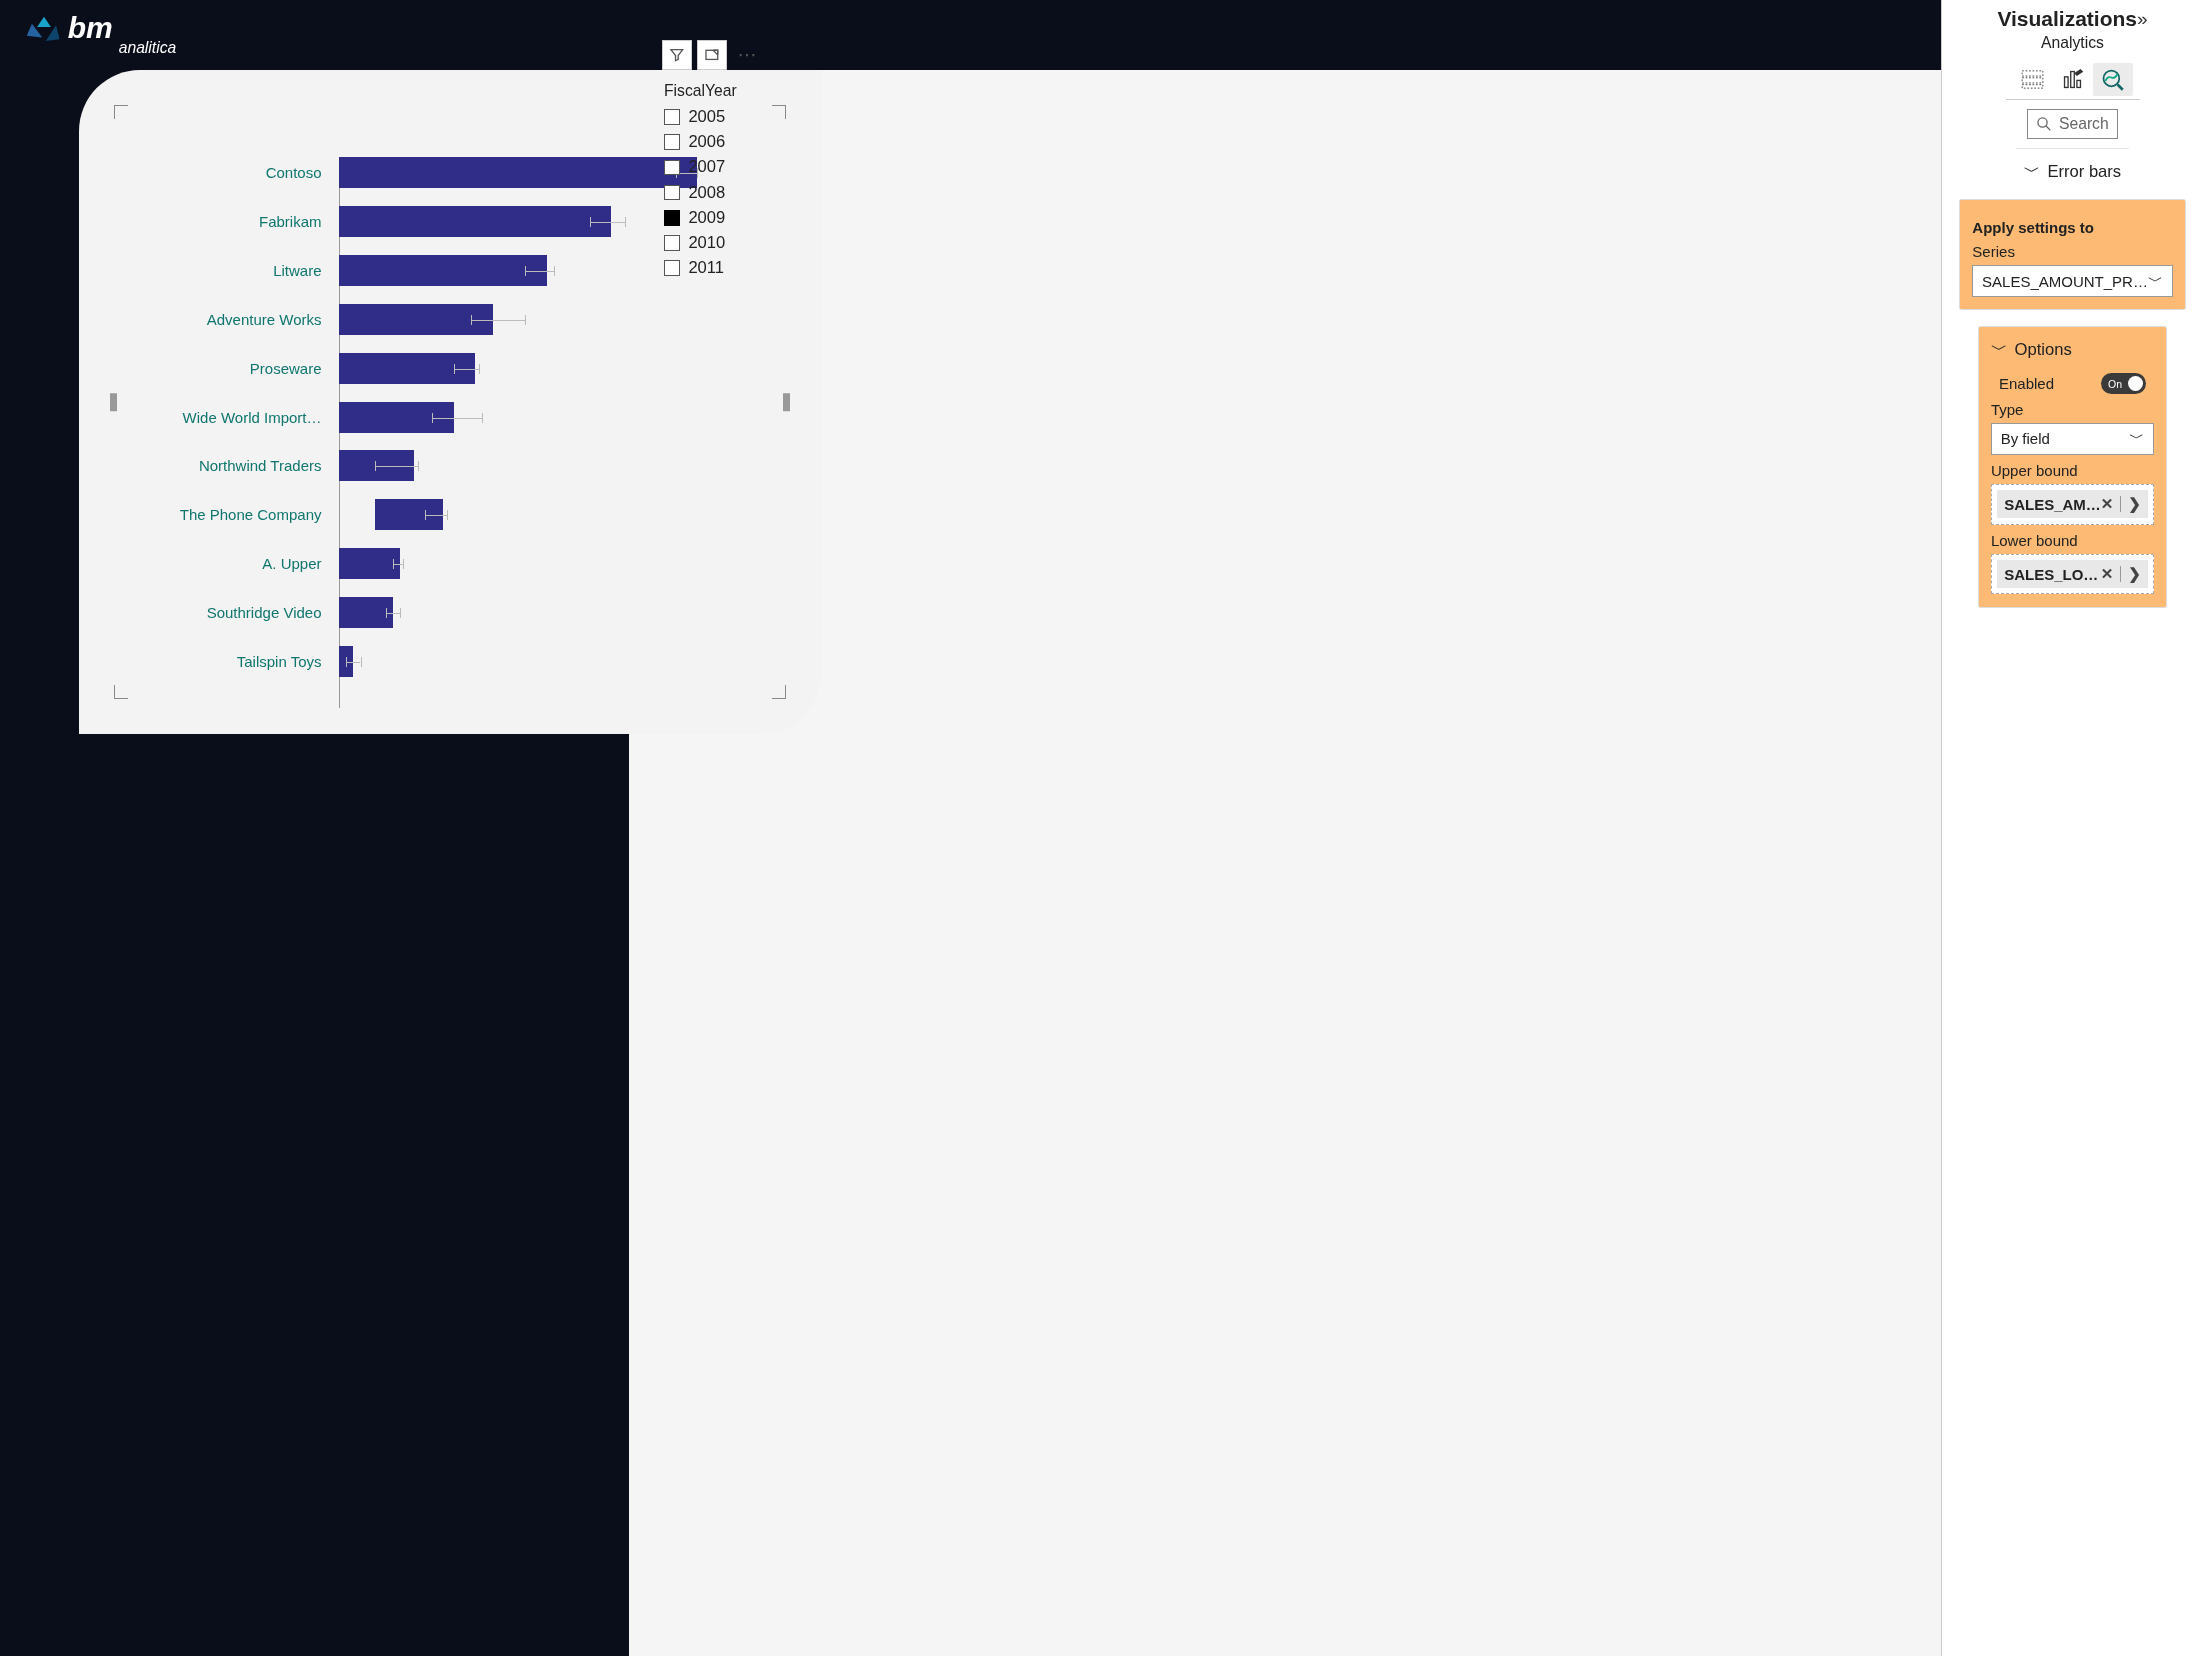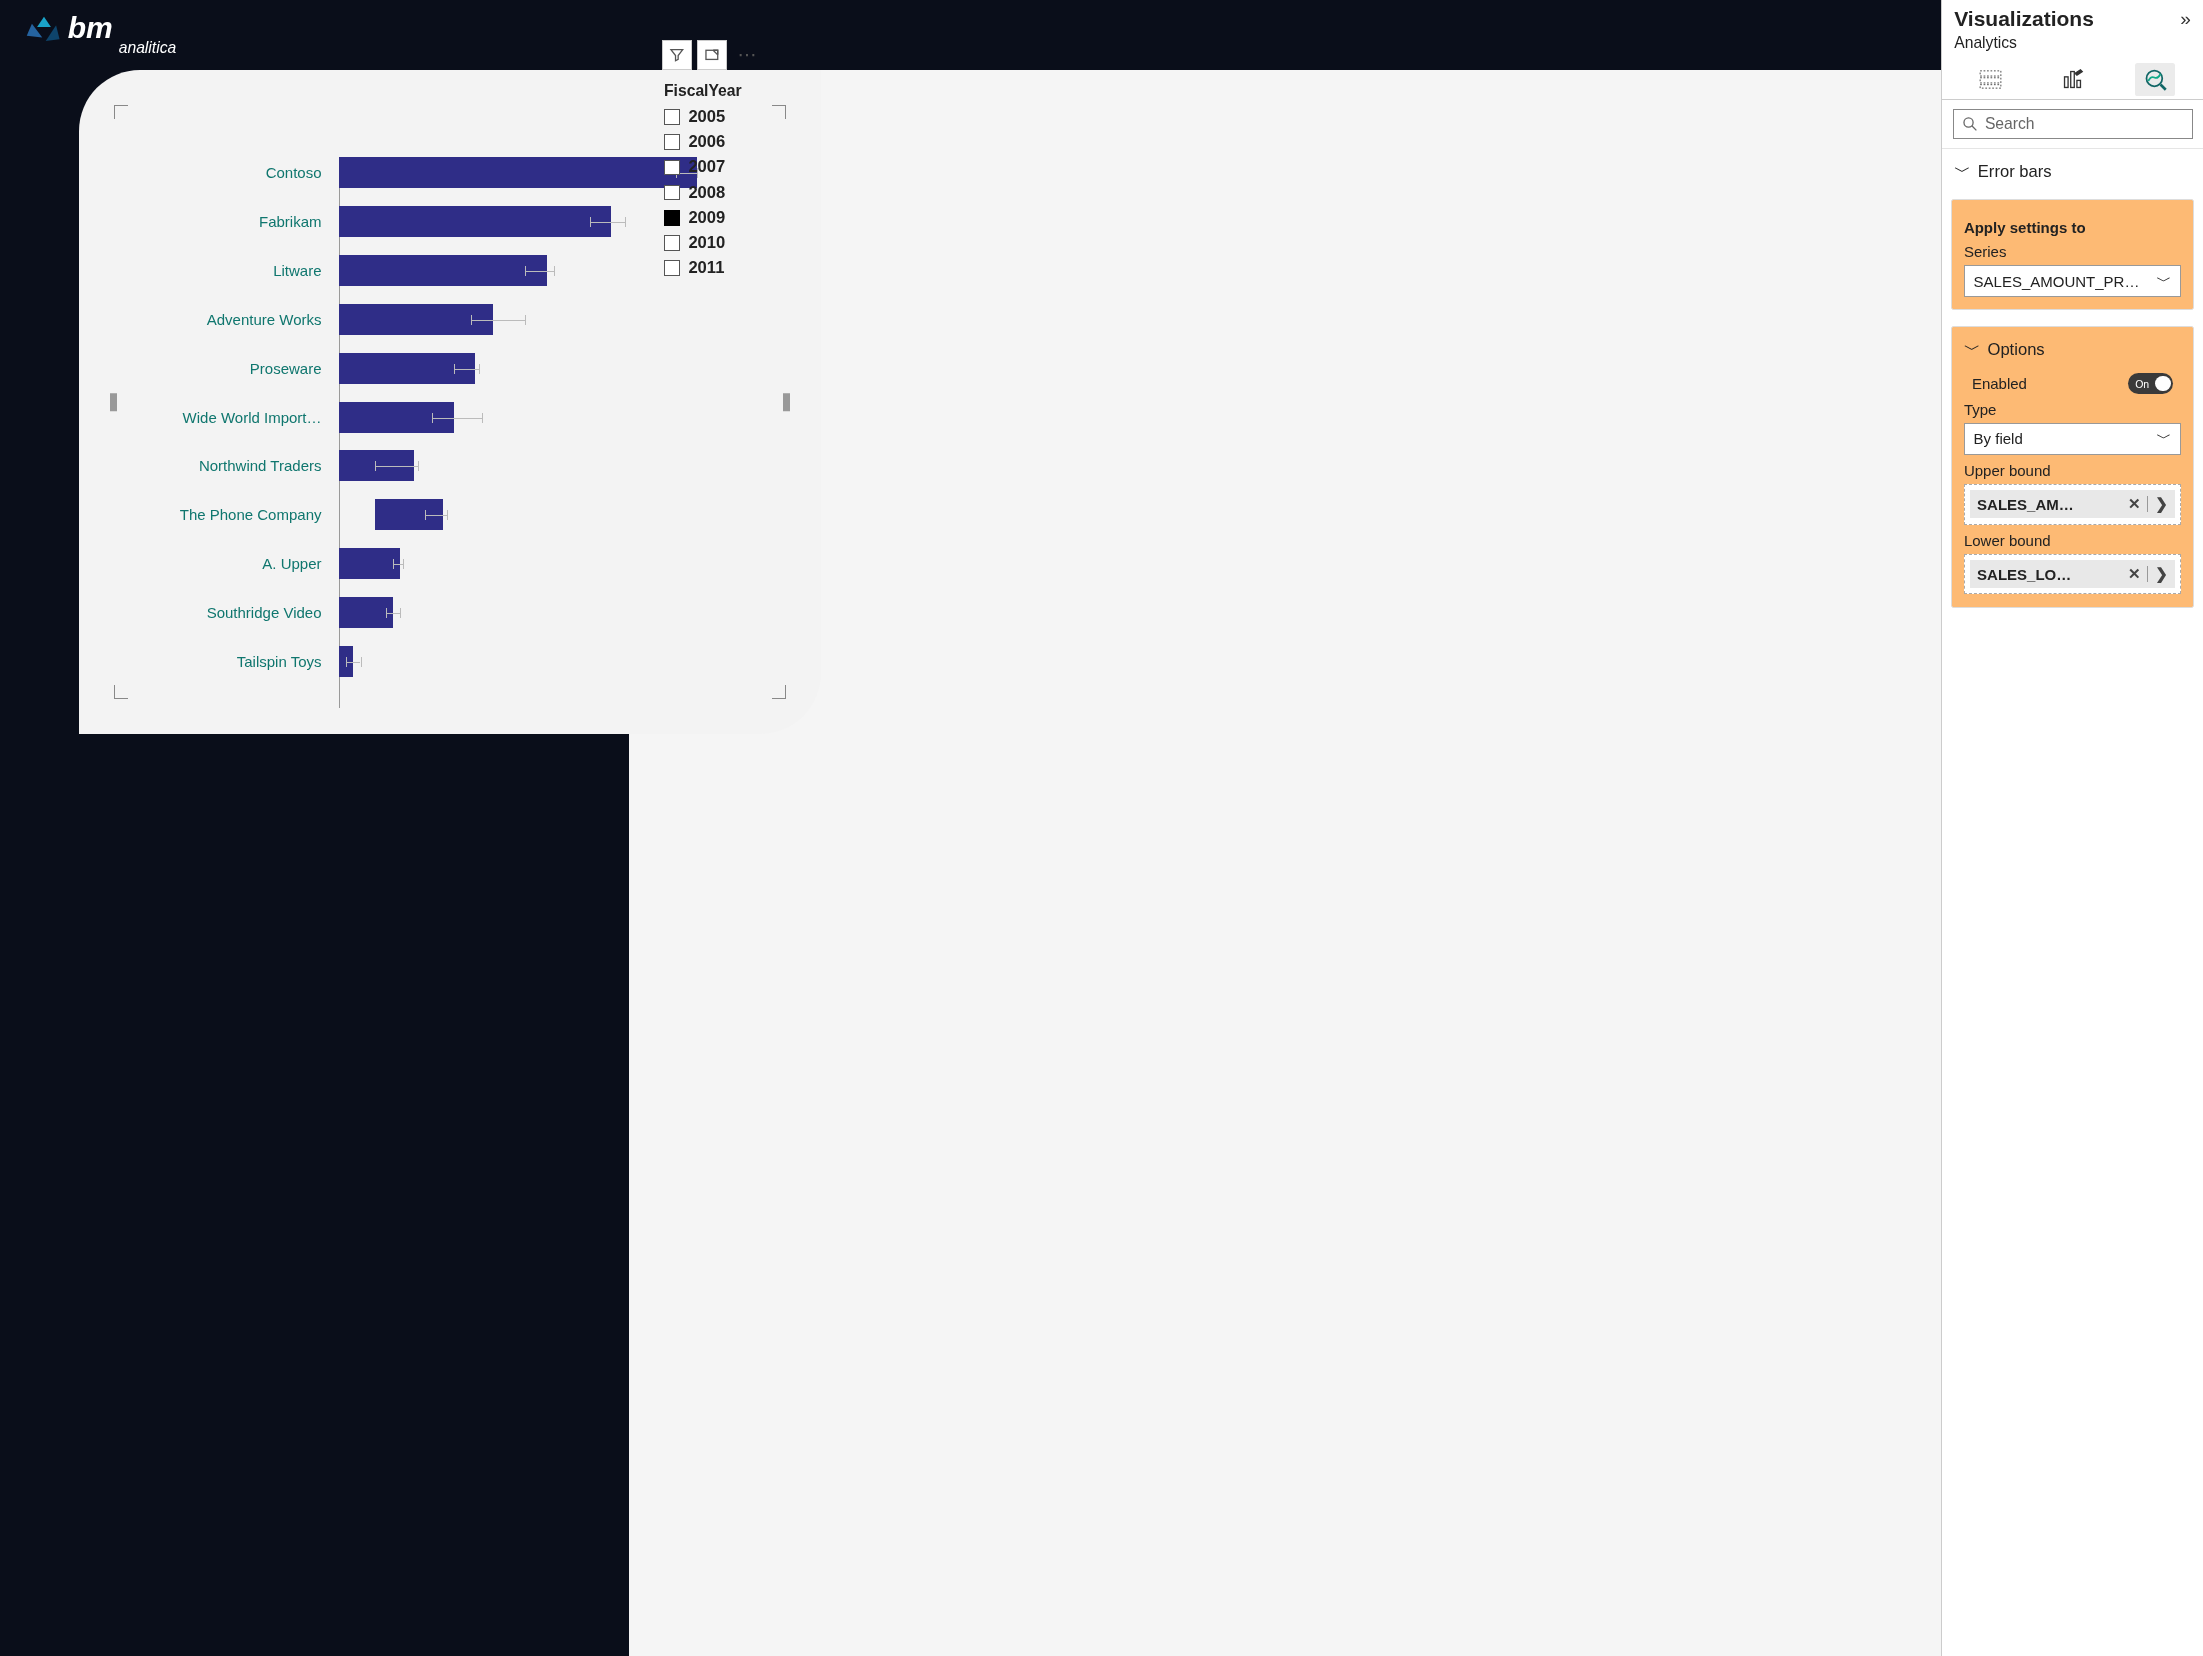--- a/index.html
+++ b/index.html
@@ -54,33 +54,34 @@
   .row { position:absolute; left:0; width:100%; height:31px; display:flex; align-items:center; }
   .row-label { width:192px; text-align:right; padding-right:10.5px; font-size:15px; color:#0f766e; white-space:nowrap; overflow:hidden; text-overflow:ellipsis;}
   .bar-wrap { position:relative; height:31px; }
   .bar { position:absolute; top:0; height:31px; background:#2f2d87;}
   .err-line { position:absolute; top:15.7px; height:0.9px; background:#bbb;}
   .err-cap  { position:absolute; top:10.5px; width:0.9px; height:10.5px; background:#bbb;}
 
   
   .slicer {
     position:absolute; left:664px; top:82px; width:148px;
-    font-size:16.6px; color:#222;font-weight:bold;
+    font-size:16.6px; color:#222;
   }
   .slicer-title { margin-bottom:7px; font-size:15.7px;}
   .slicer-item { display:flex; align-items:center; gap:8.7px; margin:5.2px 0; cursor:pointer;}
   .cb { width:15.7px; height:15.7px; border:1.3px solid #555; background:#fff;}
   .cb.checked { background:#000; border-color:#000;}
   .slicer-bg { position:absolute; left:629px; top:70px; right:0; bottom:0; background:#f5f5f5;}
 
   
   .pane {
     width: 262px; min-width:262px; background:#fff; border-left:0.9px solid #ccc;
     display:flex; flex-direction:column; font-size:15px; color:#222;
     overflow:hidden;
+    align-items:center;
   }
   .pane-head {
     display:flex; align-items:center; justify-content:space-between;
     padding:7px 12.2px 1.7px 12.2px;
   }
   .pane-title { font-size:21px; font-weight:600; }
   .pane-sub { padding:1.7px 12.2px 7px 12.2px; font-size:15.7px;}
   .tab-row { display:flex; justify-content:space-around; padding:3.5px 7px; border-bottom:0.9px solid #ccc;}
   .tab-btn { width:40px; height:33px; display:flex; align-items:center; justify-content:center; cursor:pointer; border-radius:2.6px;}
   .tab-btn.active { background:#ebebeb;}

